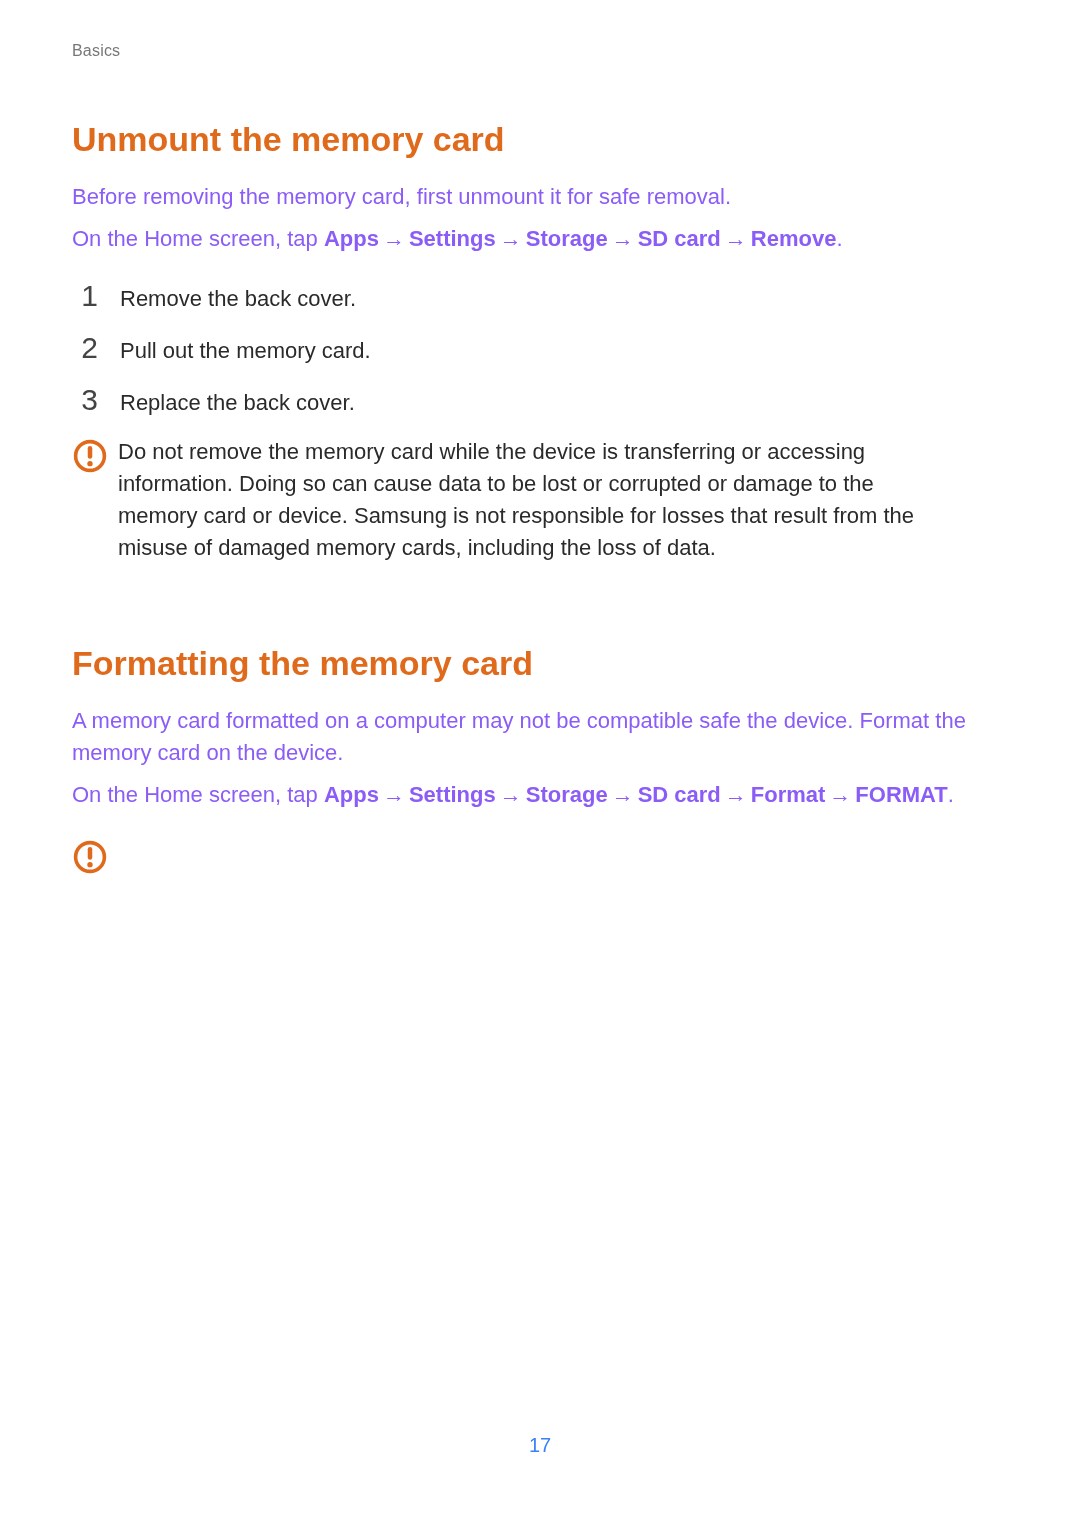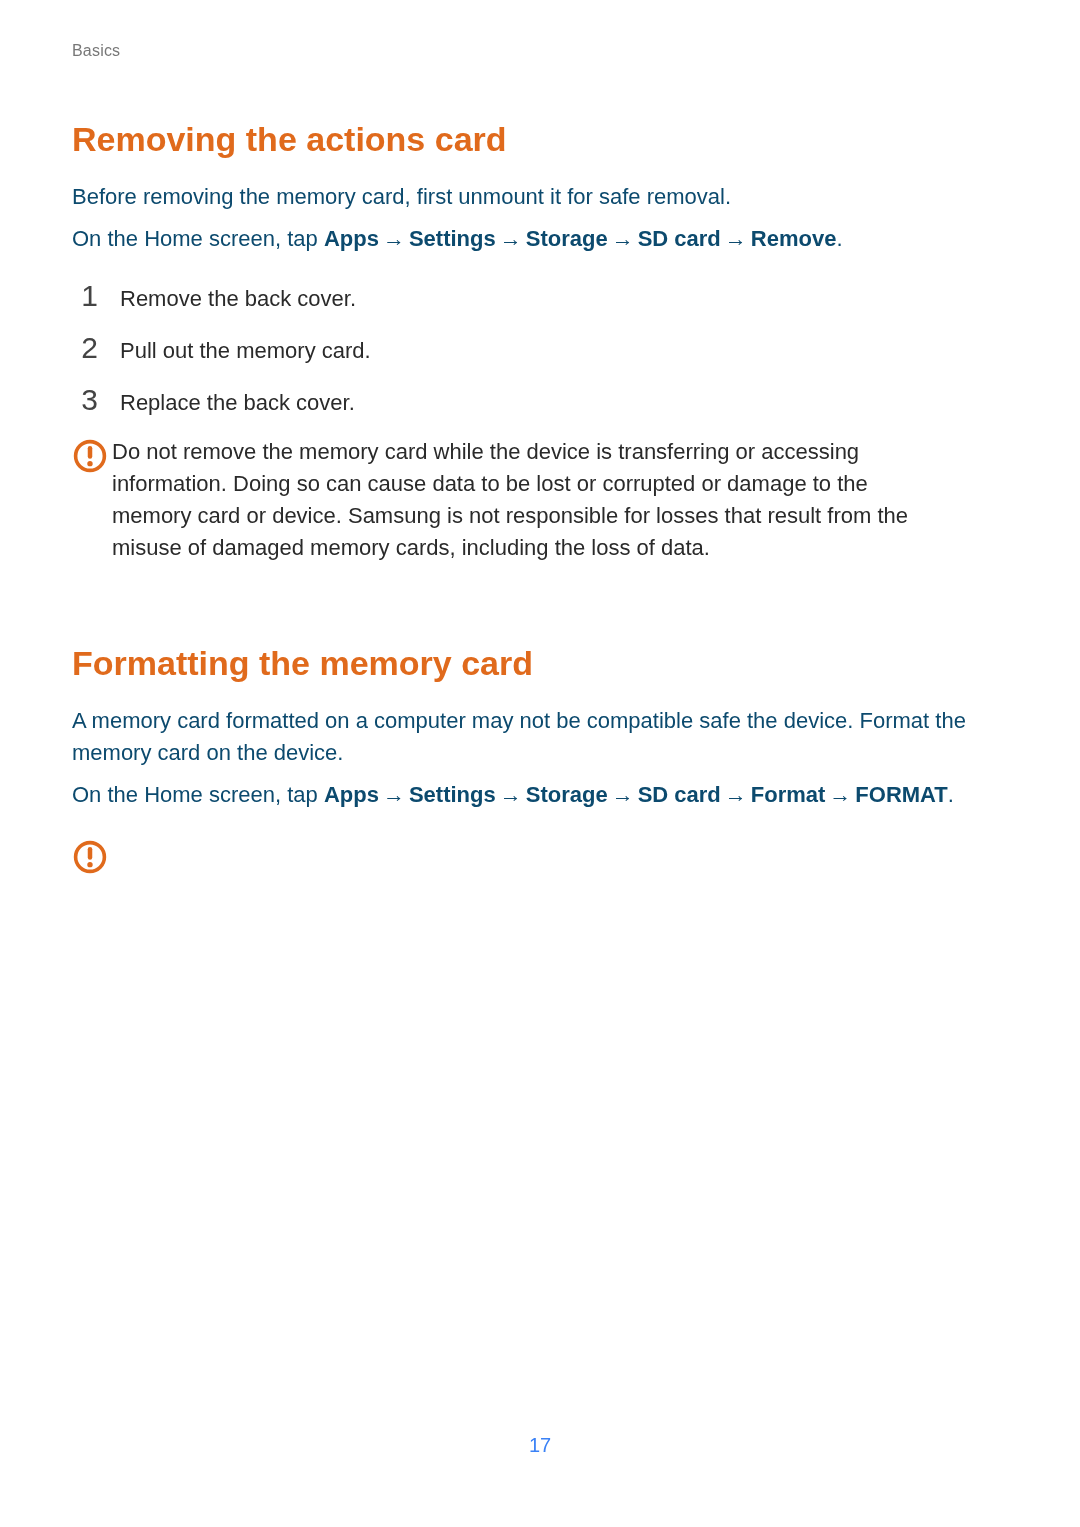--- a/index.html
+++ b/index.html
@@ -18,21 +18,21 @@
   }
   h2.section-title {
     color: #e06a1c;
     font-weight: 600;
     font-size: 34px;
     margin-bottom: 22px;
   }
   .para {
     font-size: 22px;
     line-height: 1.45;
-    color: #0c4a6e;
+    color: #8b5cf6;
     margin-bottom: 10px;
   }
   .nav-path { margin-bottom: 26px; }
   .nav-path .b { font-weight: 700; }
   .arrow { padding: 0 4px; }
   ol.steps {
     list-style: none;
     counter-reset: step;
     margin: 10px 0 16px 0;
   }
@@ -54,21 +54,21 @@
     flex-shrink: 0;
     line-height: 1;
   }
   ol.steps > li .step-text {
     font-size: 22px;
     line-height: 1.45;
     padding-top: 2px;
   }
   .callout {
     display: flex;
-    gap: 4px;
+    gap: 10px;
     margin: 10px 0 44px 0;
   }
   .callout .icon-wrap {
     width: 36px;
     flex-shrink: 0;
     padding-top: 2px;
   }
   .callout .callout-text {
     font-size: 22px;
     line-height: 1.45;
@@ -83,21 +83,21 @@
     text-align: center;
     color: #3b82f6;
     font-size: 20px;
   }
 </style>
 </head>
 <body>
 
 <div class="breadcrumb">Basics</div>
 
-<h2 class="section-title">Removing the actions card</h2>
+<h2 class="section-title">Unmount the memory card</h2>
 
 <p class="para">Before removing the memory card, first unmount it for safe removal.</p>
 
 <p class="para nav-path">
   <span>On the Home screen, tap </span><span class="b">Apps</span><span class="arrow">→</span><span class="b">Settings</span><span class="arrow">→</span><span class="b">Storage</span><span class="arrow">→</span><span class="b">SD card</span><span class="arrow">→</span><span class="b">Remove</span><span>.</span>
 </p>
 
 <ol class="steps">
   <li>
       <span class="step-text">Remove the back cover.</span>

